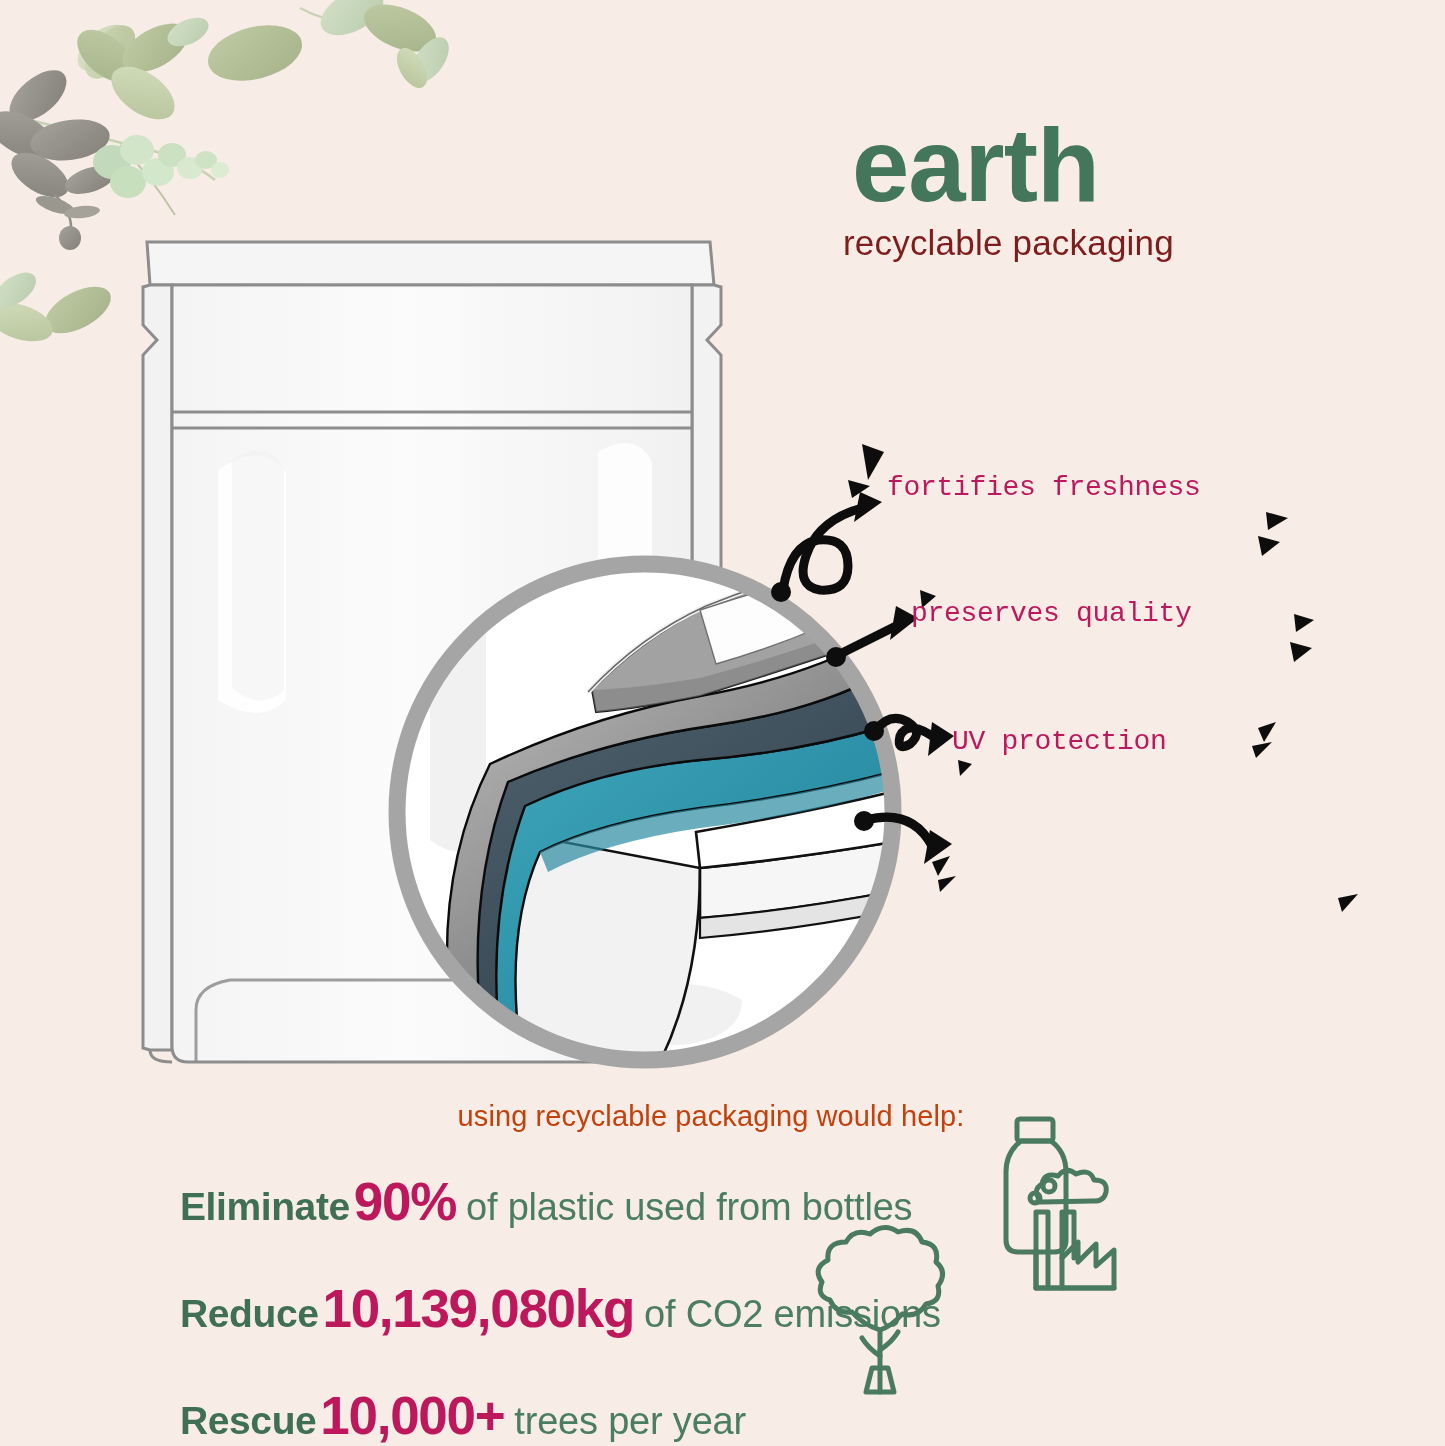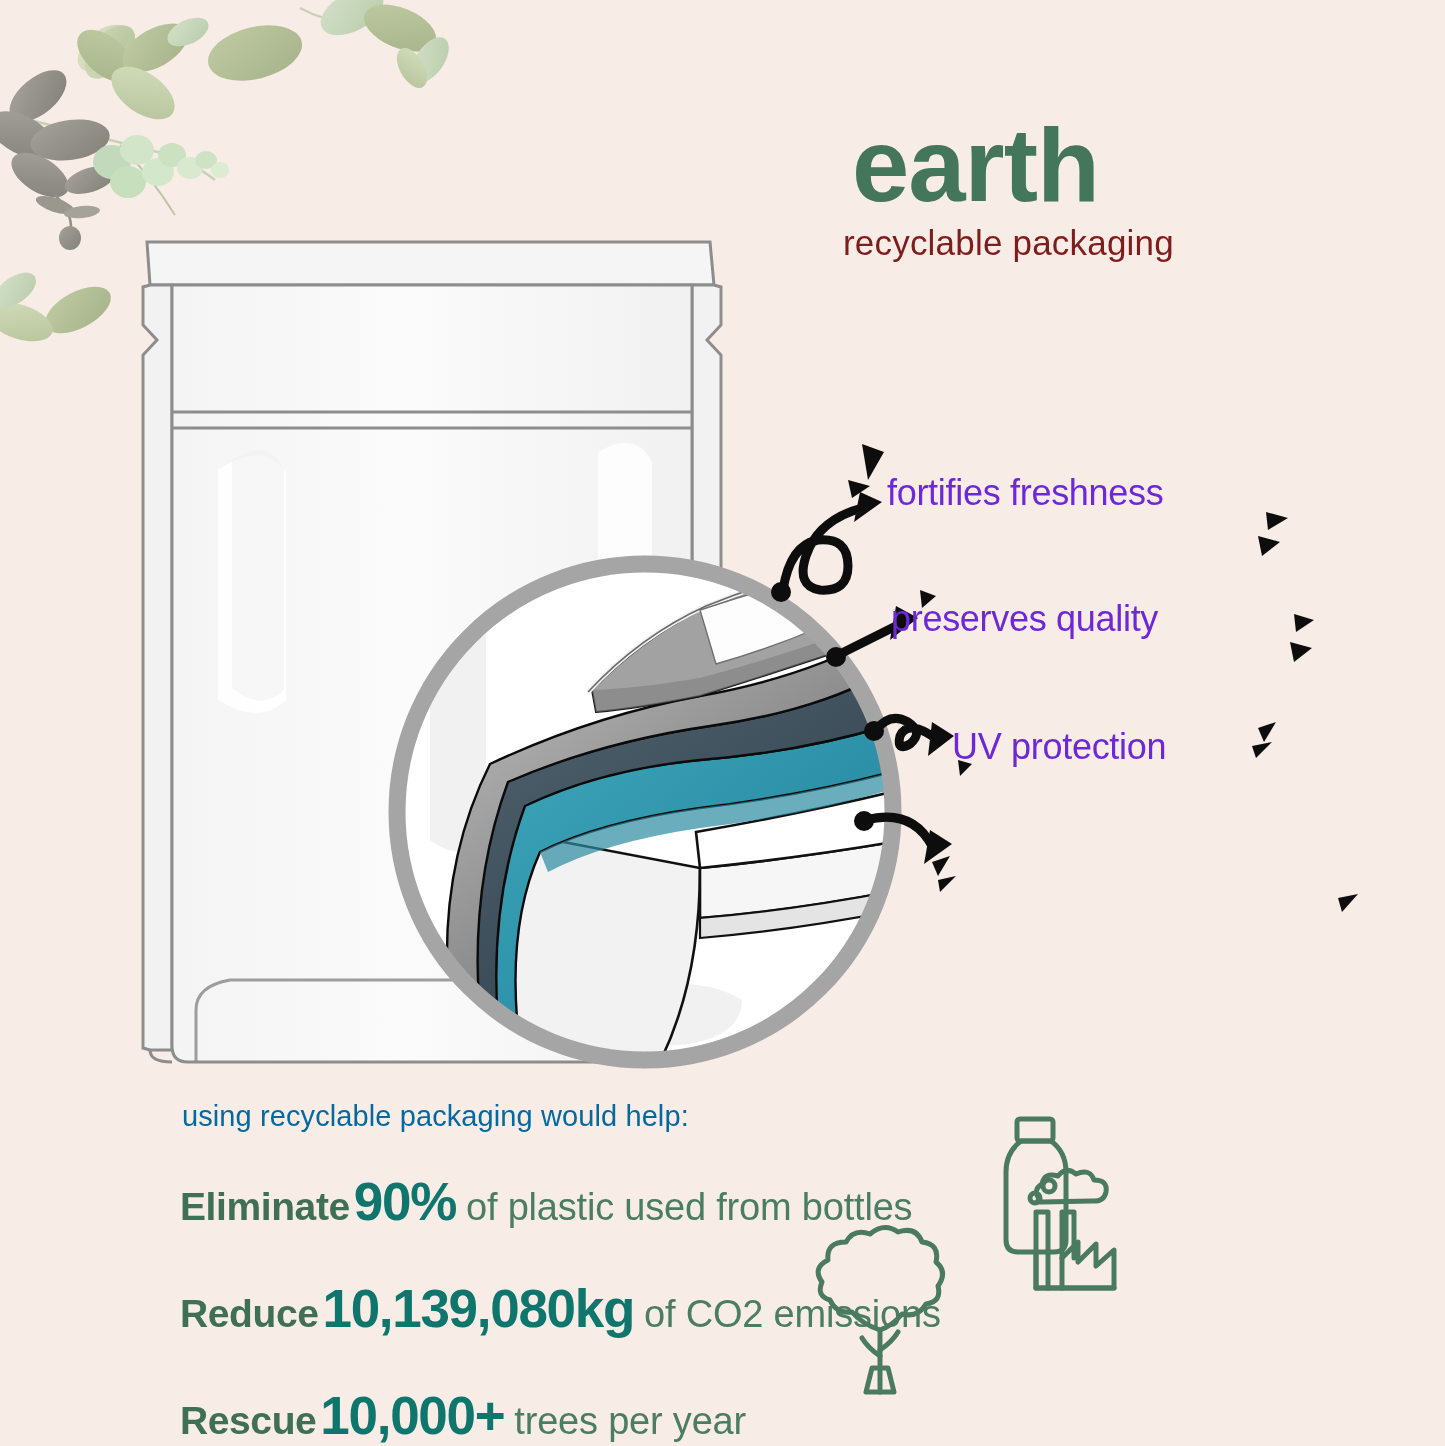--- a/index.html
+++ b/index.html
@@ -31,43 +31,44 @@
     font-size:120px;font-weight:400;color:#44765c;line-height:0.94;
     letter-spacing:-2px;margin:0;padding-left:6px;
   }
   .h-sub{
     font-size:35px;font-weight:400;color:#7f1d1d;margin:6px 0 0 8px;
     letter-spacing:0.2px;
   }
 
   
   .feat{
-    position:absolute;font-size:36px;color:#6d28d9;font-weight:400;
-    white-space:nowrap;letter-spacing:-0.3px;
+    position:absolute;font-size:28px;color:#be185d;font-weight:400;
+    white-space:nowrap;letter-spacing:-0.3px;font-family:Liberation Mono, monospace;
   }
   .feat-1{left:887px;top:472px;}
-  .feat-2{left:891px;top:598px;}
+  .feat-2{left:911px;top:598px;}
   .feat-3{left:952px;top:726px;}
   .feat-4{left:955px;top:861px;}
 
   .arrows{position:absolute;left:0;top:0;width:1445px;height:1446px;pointer-events:none;}
 
   
   .stats{position:absolute;left:180px;top:1100px;width:1060px;}
   .stats-lead{
-    font-size:29px;color:#0369a1;font-weight:400;margin:0 0 38px 2px;
+    font-size:29px;color:#c2410c;font-weight:400;margin:0 0 38px 2px;
     letter-spacing:0.1px;
+    text-align:center;
   }
   .stat-row{display:flex;align-items:baseline;margin-bottom:46px;white-space:nowrap;}
   .stat-verb{
     font-size:39px;font-weight:700;color:#3f7056;letter-spacing:-0.4px;
     margin-right:4px;
   }
   .stat-num{
-    font-size:53px;font-weight:700;color:#0f766e;letter-spacing:-1.3px;
+    font-size:53px;font-weight:700;color:#be185d;letter-spacing:-1.3px;
     margin-right:10px;
   }
   .stat-tail{
     font-size:38px;font-weight:400;color:#4b7d63;letter-spacing:-0.2px;
   }
   .stat-icons{position:absolute;left:0;top:0;width:1445px;height:1446px;pointer-events:none;}
 </style>
 </head>
 <body>
 

